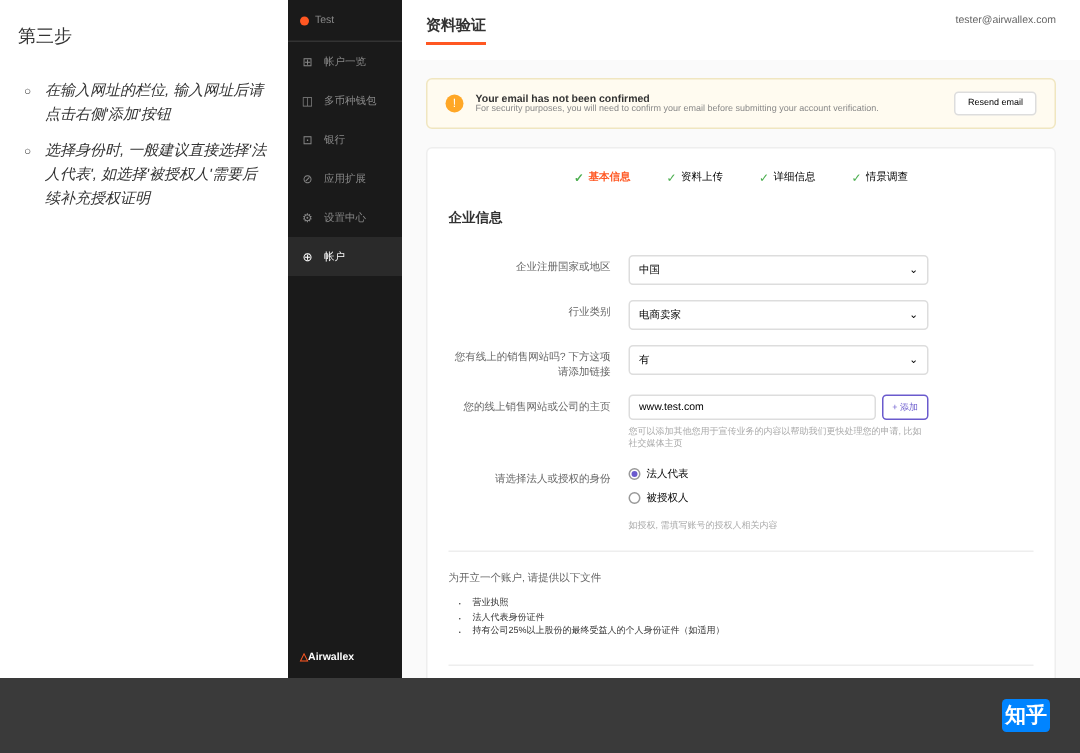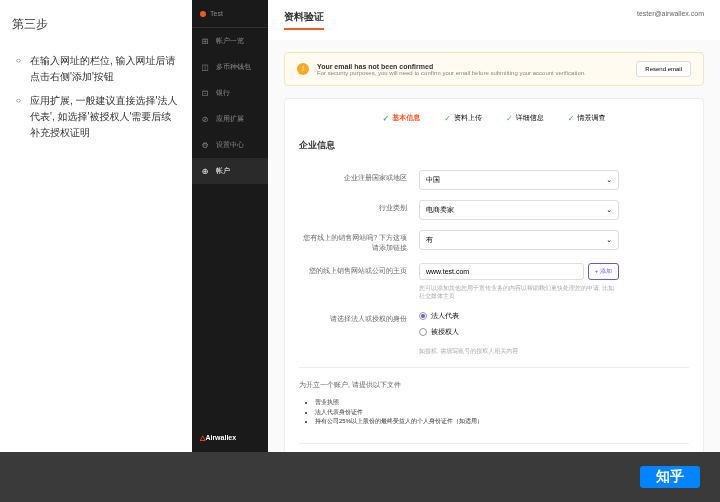--- a/index.html
+++ b/index.html
@@ -1,21 +1,21 @@
 <!DOCTYPE html>
 <html><head>
   <meta charset="utf-8">
   <style>
     * { margin: 0; padding: 0; box-sizing: border-box; }
     body { font-family: -apple-system, "PingFang SC", "Microsoft YaHei", sans-serif; background: #3a3a3a; width: 720px; height: 502px; overflow: hidden; position: relative; }
     .container { display: flex; height: 452px; background: #fff; }
     .instruction-panel { width: 192px; padding: 16px 12px; background: #fff; font-size: 10px; color: #333; }
     .step-title { font-size: 12px; font-weight: 500; margin-bottom: 20px; }
     .step-desc { margin-bottom: 8px; }
-    .bullet-list { list-style: none; padding-left: 4px; }
+    .bullet-list { list-style: none; padding-left: 4px; font-style: italic; }
     .bullet-list li { position: relative; padding-left: 14px; margin-bottom: 8px; line-height: 1.6; }
     .bullet-list li::before { content: "○"; position: absolute; left: 0; font-size: 8px; top: 2px; }
     .sidebar { width: 76px; background: #1a1a1a; color: #888; display: flex; flex-direction: column; font-size: 7px; }
     .sidebar-top { padding: 10px 8px; border-bottom: 1px solid #333; display: flex; align-items: center; gap: 4px; }
     .sidebar-dot { width: 6px; height: 6px; background: #ff5722; border-radius: 50%; }
     .sidebar-item { padding: 8px 8px; display: flex; align-items: center; gap: 6px; cursor: pointer; }
     .sidebar-item.active { background: #2a2a2a; color: #fff; }
     .sidebar-icon { width: 10px; height: 10px; display: inline-flex; align-items: center; justify-content: center; font-size: 8px; }
     .sidebar-footer { margin-top: auto; padding: 10px 8px; font-weight: 600; color: #fff; }
     .sidebar-footer-logo { color: #ff5722; }
@@ -47,33 +47,33 @@
     .radio-group { display: flex; flex-direction: column; gap: 6px; }
     .radio-item { display: flex; align-items: center; gap: 4px; font-size: 7px; }
     .radio-dot { width: 8px; height: 8px; border: 1px solid #999; border-radius: 50%; display: flex; align-items: center; justify-content: center; }
     .radio-dot.checked::after { content: ""; width: 4px; height: 4px; background: #6a5acd; border-radius: 50%; }
     .doc-section { border-top: 1px solid #eee; margin-top: 12px; padding-top: 12px; }
     .doc-title { font-size: 7px; color: #666; margin-bottom: 8px; }
     .doc-list { list-style: disc; padding-left: 16px; font-size: 6px; color: #333; line-height: 1.6; }
     .footer-row { display: flex; justify-content: space-between; align-items: center; margin-top: 16px; padding-top: 12px; border-top: 1px solid #eee; }
     .next-btn { background: #6a5acd; color: #fff; border: none; padding: 5px 12px; font-size: 7px; border-radius: 3px; cursor: pointer; }
     .watermark { position: absolute; bottom: 0; right: 0; height: 50px; display: flex; align-items: center; padding: 0 20px; color: #fff; font-size: 18px; gap: 8px; }
-    .zhihu-logo { background: #0084ff; color: #fff; padding: 2px 16px; font-size: 14px; font-weight: bold; border-radius: 3px; }
+    .zhihu-logo { background: #0084ff; color: #fff; padding: 2px 2px; font-size: 14px; font-weight: bold; border-radius: 3px; }
     ::-webkit-scrollbar { width: 4px; }
     ::-webkit-scrollbar-thumb { background: #ccc; }
   </style>
 </head>
 <body>
 
 <div class="container">
   <div class="instruction-panel">
     <div class="step-title">第三步</div>
     <ul class="bullet-list">
       <li>在输入网址的栏位, 输入网址后请点击右侧'添加'按钮</li>
-      <li>应用扩展, 一般建议直接选择'法人代表', 如选择'被授权人'需要后续补充授权证明</li>
+      <li>选择身份时, 一般建议直接选择'法人代表', 如选择'被授权人'需要后续补充授权证明</li>
     </ul>
   </div>
 
   <div class="sidebar">
     <div class="sidebar-top">
       <span class="sidebar-dot"></span>
       <span>Test</span>
     </div>
     <div class="sidebar-item">
       <span class="sidebar-icon">⊞</span>

